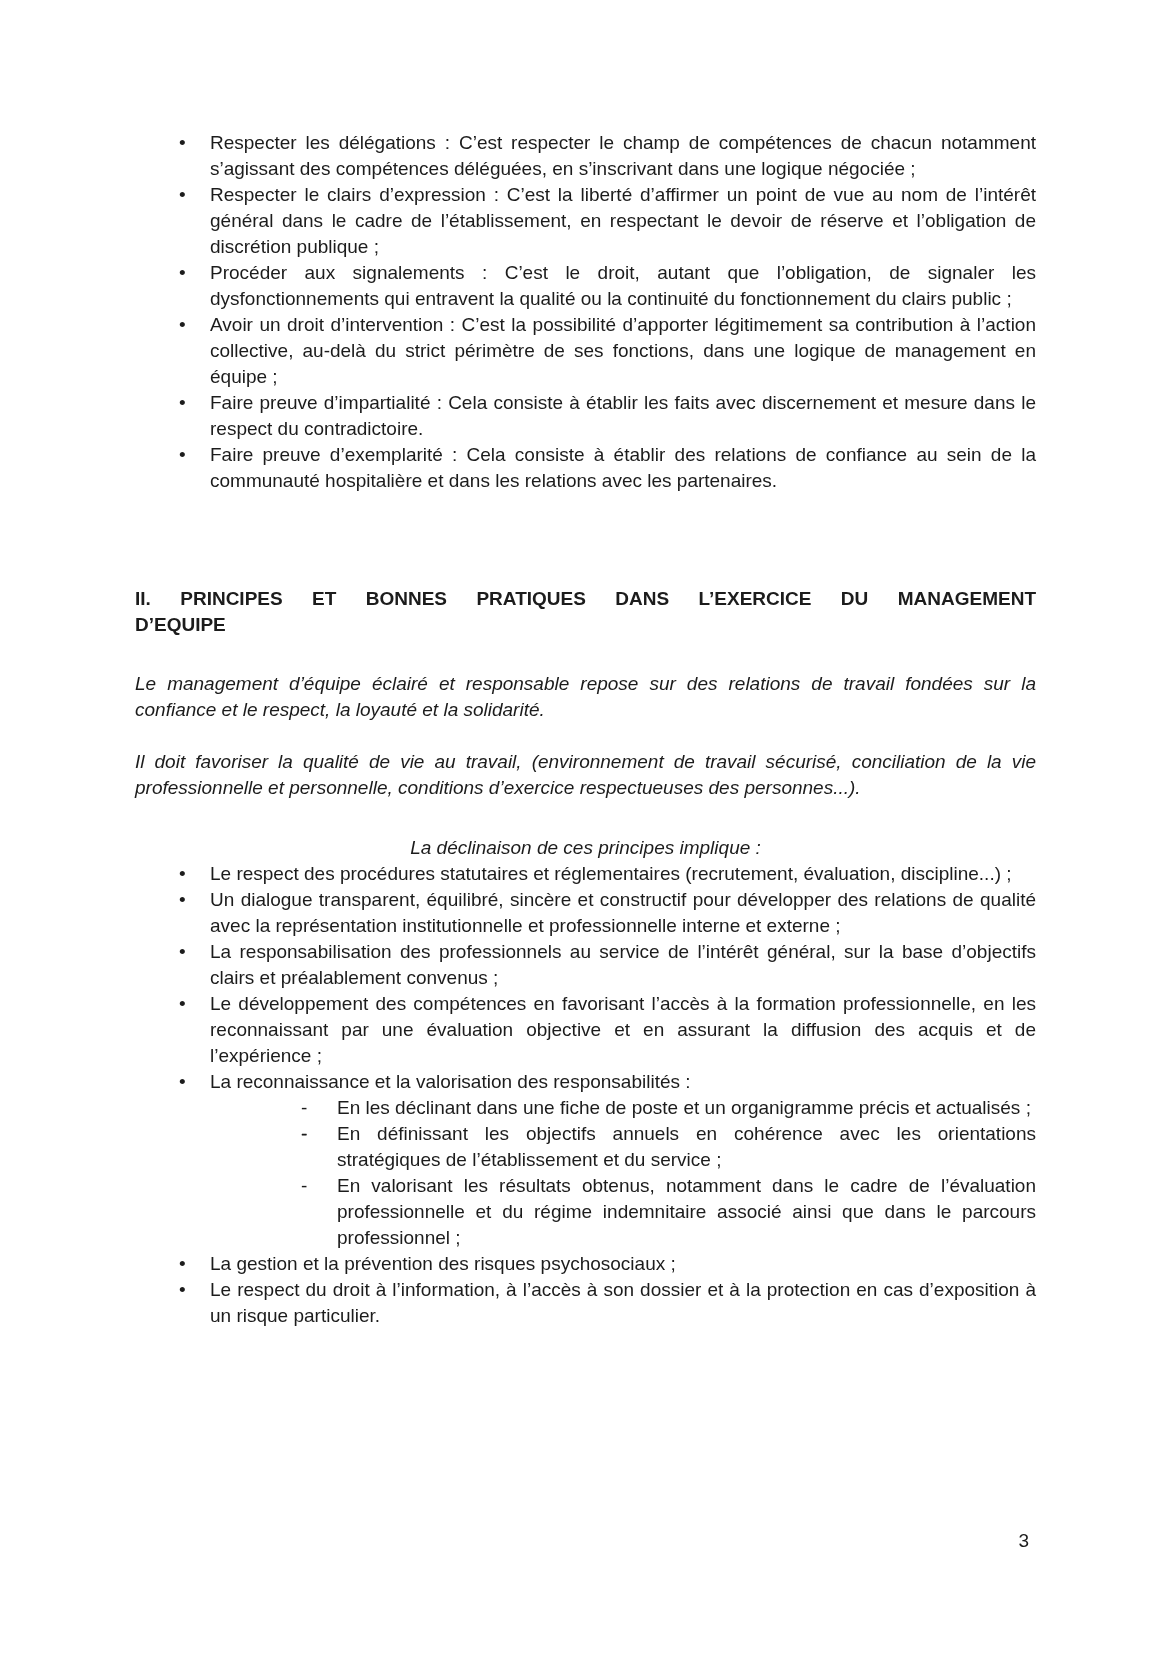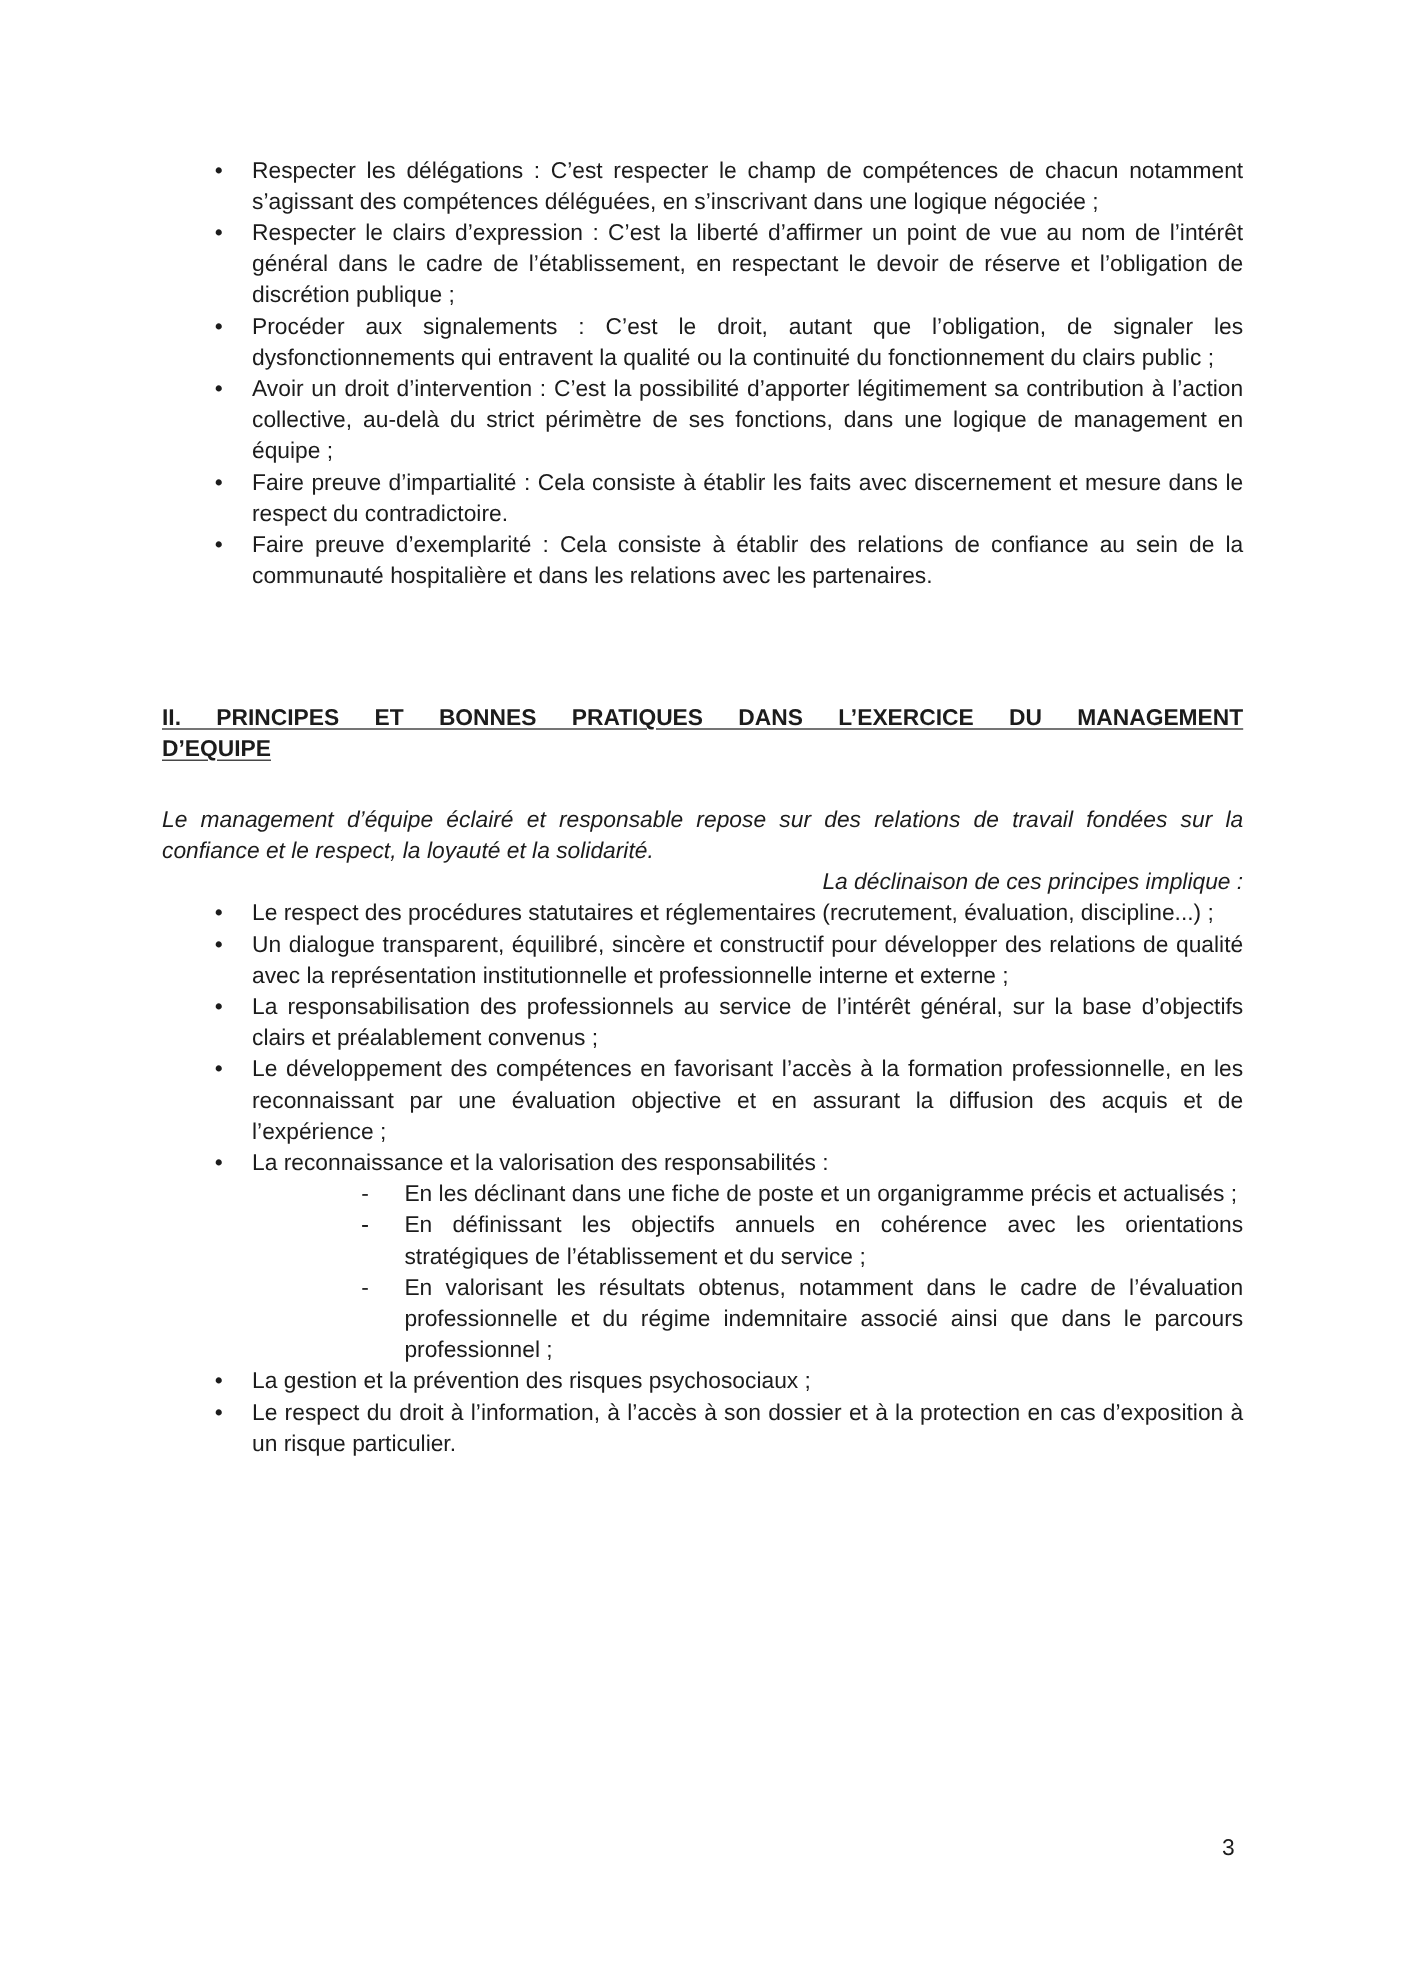--- a/index.html
+++ b/index.html
@@ -46,35 +46,34 @@
   }
   
   .section-heading {
     margin-top: 92px;
     font-weight: bold;
     font-size: 19px;
     line-height: 26px;
   }
   .heading-line {
     display: block;
-    text-decoration: underline;
     text-underline-offset: 3px;
   }
   .heading-line.stretch {
     text-align: justify;
     text-align-last: justify;
   }
   
   .para {
     text-align: justify;
     font-style: italic;
   }
   .para-1 { margin-top: 33px; }
   .para-2 { margin-top: 26px; }
-  .para-3 { text-align: right; }
+  .para-3 { margin-top: 34px; text-align: center; }
   .page-number {
     position: absolute;
     top: 1528px;
     right: 141px;
   }
 </style>
 </head>
 <body>
 
 <div class="page-content">
@@ -105,20 +104,21 @@
       <span class="item-text">Faire preuve d’exemplarité : Cela consiste à établir des relations de confiance au sein de la communauté hospitalière et dans les relations avec les partenaires.</span>
     </div>
   </div>
 
   <h2 class="section-heading">
     <span class="heading-line stretch">II. PRINCIPES ET BONNES PRATIQUES DANS L’EXERCICE DU MANAGEMENT</span>
     <span class="heading-line">D’EQUIPE</span>
   </h2>
 
   <p class="para para-1">Le management d’équipe éclairé et responsable repose sur des relations de travail fondées sur la confiance et le respect, la loyauté et la solidarité.</p>
+  <p class="para para-2">Il doit favoriser la qualité de vie au travail, (environnement de travail sécurisé, conciliation de la vie professionnelle et personnelle, conditions d’exercice respectueuses des personnes...).</p>
   <p class="para para-3">La déclinaison de ces principes implique :</p>
 
   <div class="bullet-list">
     <div class="bullet-item">
       <span class="marker">•</span>
       <span class="item-text">Le respect des procédures statutaires et réglementaires (recrutement, évaluation, discipline...) ;</span>
     </div>
     <div class="bullet-item">
       <span class="marker">•</span>
       <span class="item-text">Un dialogue transparent, équilibré, sincère et constructif pour développer des relations de qualité avec la représentation institutionnelle et professionnelle interne et externe ;</span>

